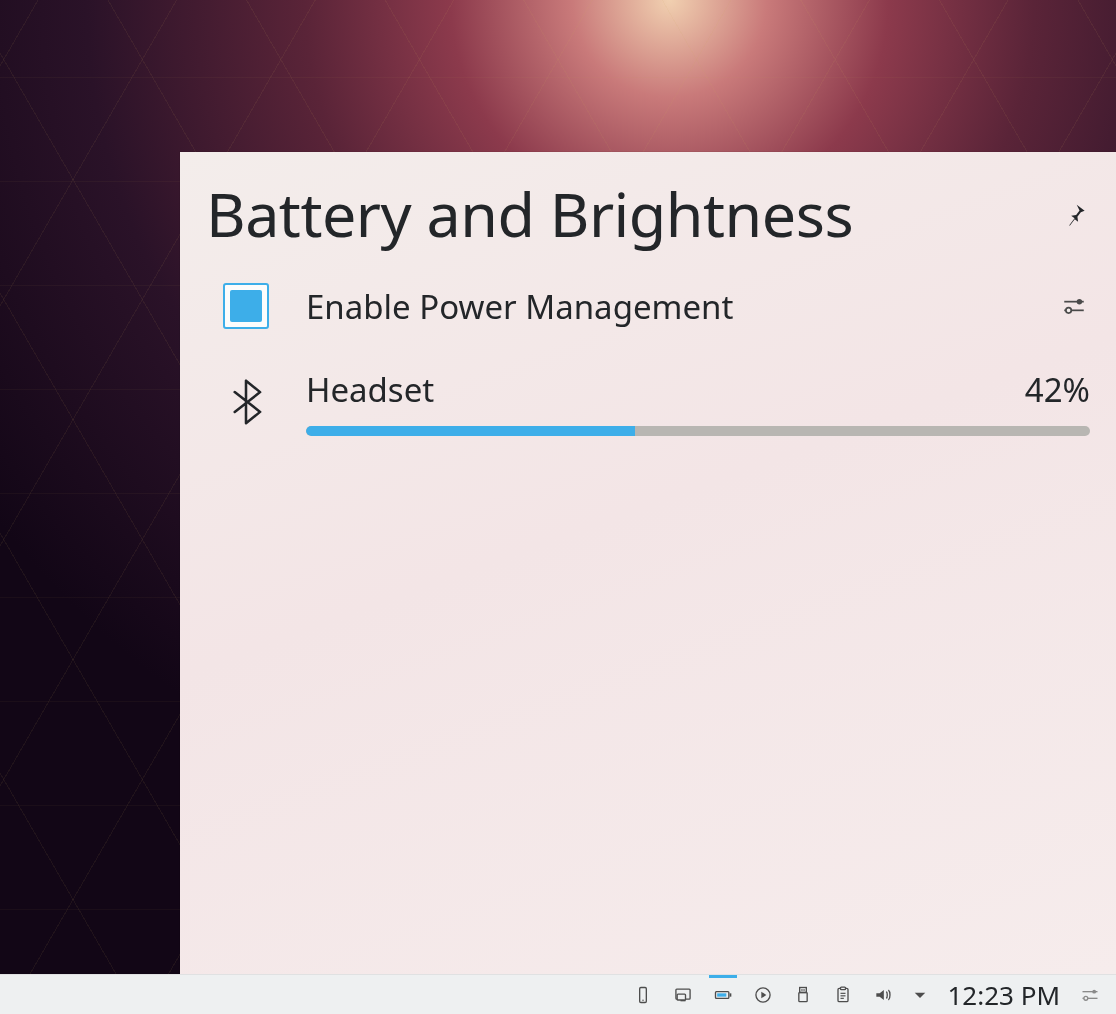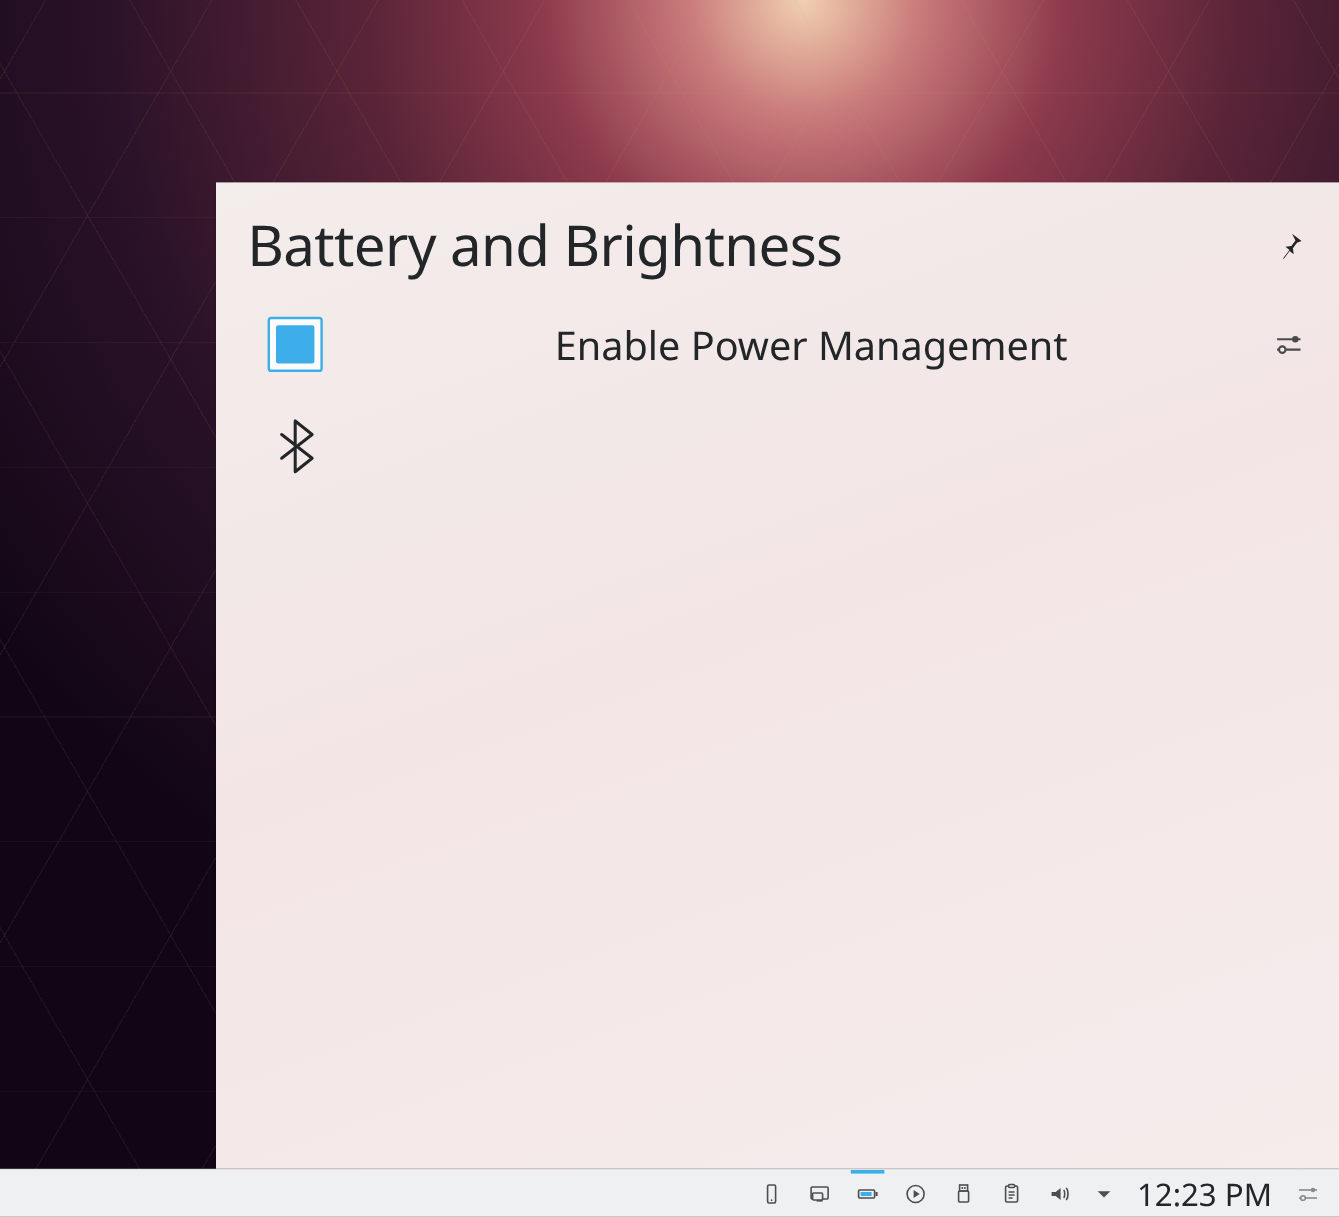--- a/index.html
+++ b/index.html
@@ -53,21 +53,21 @@
     padding: 20px 26px 20px 26px;
     color: #232629;
   }
   .popup-header {
     display: flex;
     align-items: center;
     justify-content: space-between;
     margin-bottom: 28px;
   }
   .popup-title {
-    font-size: 47px;
+    font-size: 61px;
     font-weight: 400;
     color: #232629;
     letter-spacing: -0.5px;
   }
   .pin-btn {
     width: 28px; height: 28px;
     display:flex; align-items:center; justify-content:center;
     cursor:pointer;
     color:#232629;
   }
@@ -107,21 +107,21 @@
     border-radius: 2px;
   }
 
   .row-top {
     display:flex;
     align-items:baseline;
     justify-content:space-between;
     font-size: 33px;
     gap: 12px;
   }
-  .row-top .label { color: #232629; text-align: center; }
+  .row-top .label { color: #232629; }
   .row-top .status { color: #9e9c9a; }
   .row-top .percent { color: #232629; white-space:nowrap; }
 
   .pm-row .row-top { font-size: 33px; }
   .pm-row .row-top .label { flex:1; }
 
   .config-btn {
     width:32px; height:32px;
     display:flex; align-items:center; justify-content:center;
     cursor:pointer;
@@ -240,20 +240,31 @@
     </div>
   </div>
 
 
   <div class="row">
     <div class="icon-cell bt-icon">
       <svg viewBox="0 0 24 34">
         <path d="M12 2 L12 32 L22 24 L4 10 M12 2 L22 10 L4 24" fill="none" stroke="#232629" stroke-width="1.8" stroke-linejoin="round" stroke-linecap="round"></path>
       </svg>
     </div>
+    <div class="content-cell">
+      <div class="row-top">
+        <div class="label">Headset</div>
+        <div>
+          <span class="percent">42%</span>
+        </div>
+      </div>
+      <div class="progress">
+        <div class="progress-fill" style="width:42%"></div>
+      </div>
+    </div>
   </div>
 </div>
 
 <div class="taskbar">
   <div class="tray-icon">
     <svg viewBox="0 0 24 24">
         <rect x="8" y="3" width="8" height="18" rx="1.5" fill="none" stroke="#4d4d4d" stroke-width="1.6"></rect>
         <circle cx="12" cy="18.2" r="0.9" fill="#4d4d4d"></circle>
       </svg>
   </div>

